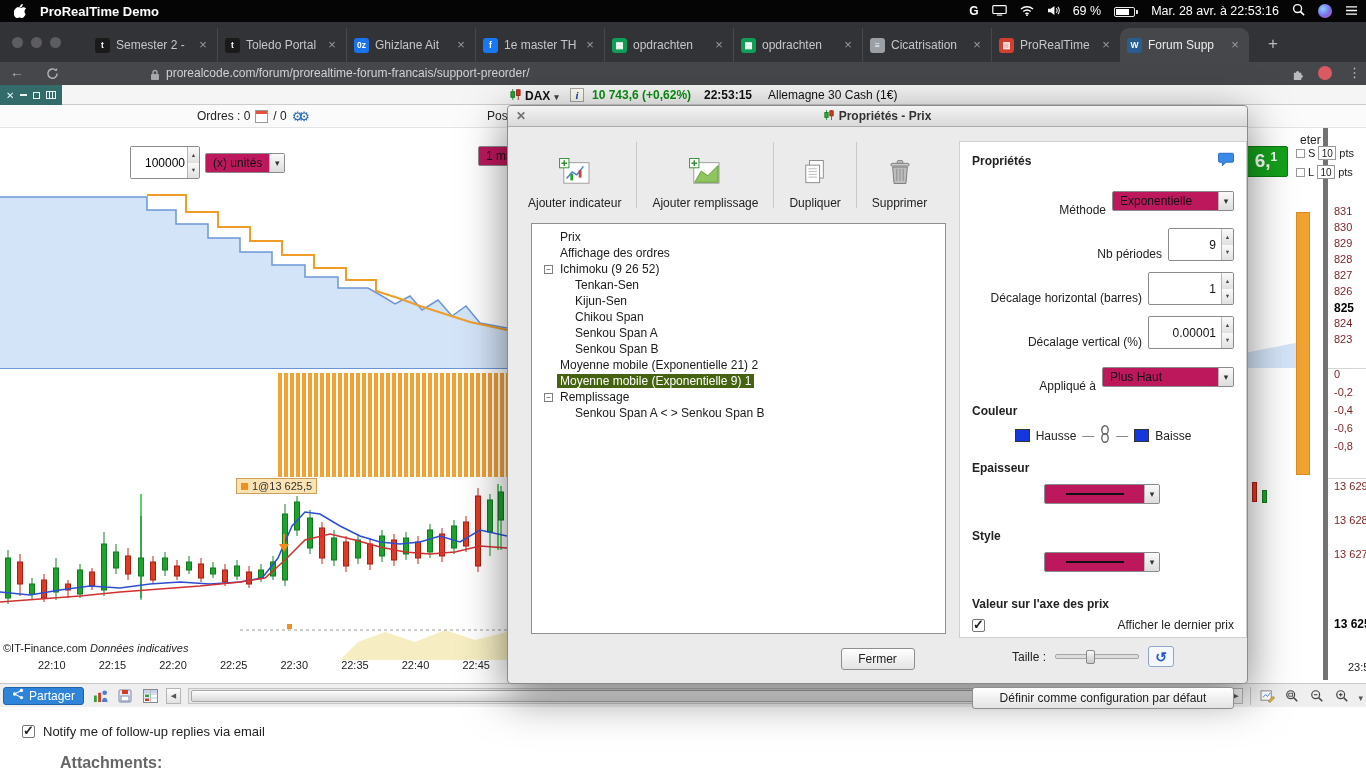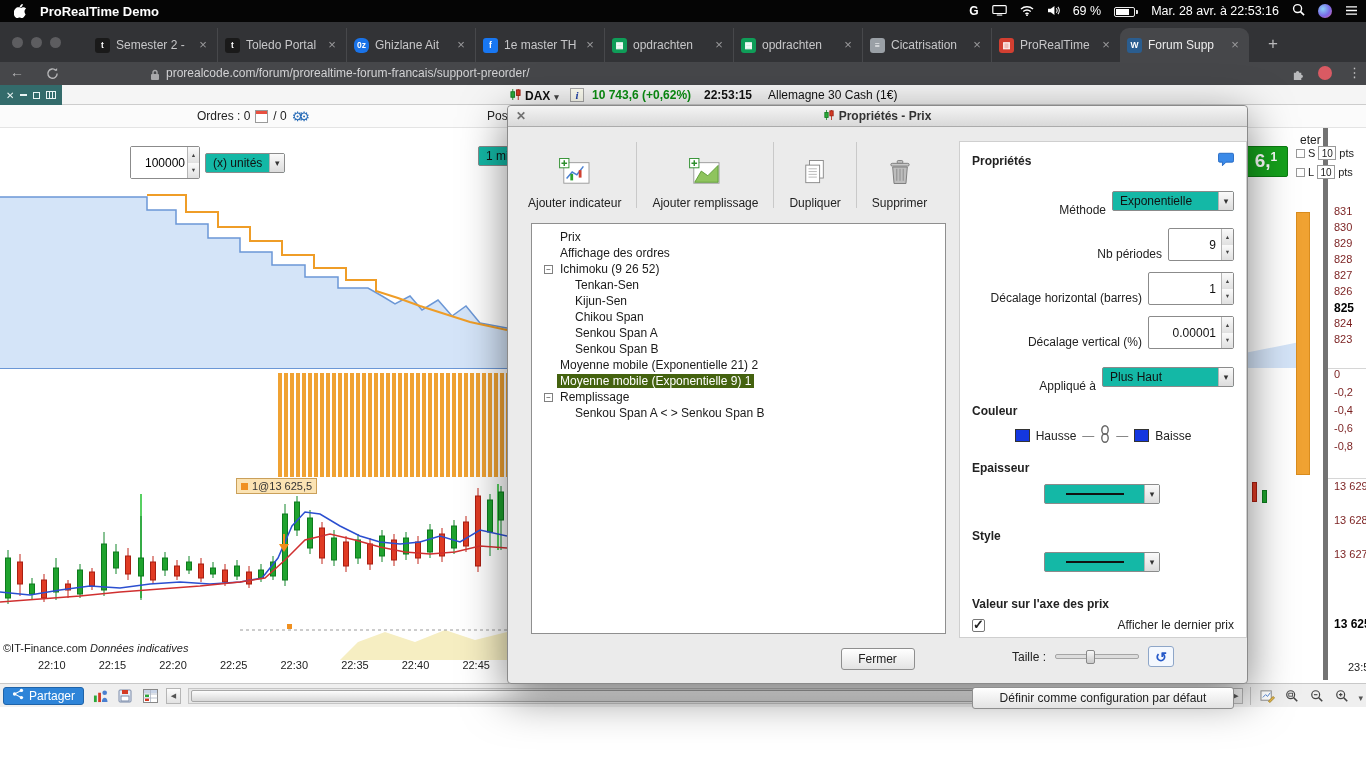--- a/index.html
+++ b/index.html
@@ -78,21 +78,21 @@
   .chartL{position:absolute;left:0;top:128px;width:507px;height:552px;background:#fff;overflow:hidden;}
   .qtyrow{position:absolute;left:130px;top:18px;display:flex;gap:5px;align-items:center;}
   .numbox{display:inline-flex;border:1px solid #8b8b8b;height:33px;background:#fff;border-radius:2px;}
   .numbox .nval{padding:0 5px;font-size:12px;display:flex;align-items:center;justify-content:flex-end;min-width:42px;color:#111;}
   .numbox input{border:none;outline:none;width:56px;font-size:12px;text-align:right;font-family:"Liberation Sans",sans-serif;}
   .spin{width:12px;display:flex;flex-direction:column;border-left:1px solid #b5b5b5;}
   .spin i{flex:1;display:flex;align-items:center;justify-content:center;font-style:normal;font-size:5.5px;color:#444;
     background:linear-gradient(#fafafa,#e0e0e0);}
   .spin-u::before{content:"▲";}
   .spin-d::before{content:"▼";}
-  .select{display:inline-flex;align-items:center;border:1px solid #8b8b8b;background:#14b8a6;height:20px;border-radius:2px;}
+  .select{display:inline-flex;align-items:center;border:1px solid #8b8b8b;background:#be185d;height:20px;border-radius:2px;}
   .select .val{padding:0 7px;font-size:12px;color:#111;white-space:nowrap;}
   .sel-arr{width:15px;align-self:stretch;border-left:1px solid #b5b5b5;background:linear-gradient(#fafafa,#dcdcdc);
     display:flex;align-items:center;justify-content:center;}
   .sel-arr::before{content:"▾";font-size:9px;color:#333;}
   .hist{position:absolute;left:0;top:240px;width:507px;height:110px;border-top:1px solid #6b97d6;background:#fff;}
   .hist .bars{position:absolute;left:278px;top:4px;width:229px;height:104px;
     background:repeating-linear-gradient(90deg,#f0a232 0 4.5px,#ffffff 4.5px 6px);}
   .chip{position:absolute;left:236px;top:350px;display:flex;align-items:center;gap:4px;background:#fbe3b3;
     border:1px solid #caa05a;padding:1px 4px;font-size:11px;color:#333;}
   .chip i{width:7px;height:7px;background:#f09020;display:block;}
@@ -269,21 +269,21 @@
           <span class="tab-close"></span>
         </div>
 
         <div class="tab">
           <span class="fav" style="background: rgb(26, 26, 26);">t</span>
           <span class="lbl">Toledo Portal</span>
           <span class="tab-close"></span>
         </div>
 
         <div class="tab">
-          <span class="fav" style="background: rgb(26, 115, 232); border-radius: 6px;">0z</span>
+          <span class="fav" style="background: rgb(26, 115, 232);">0z</span>
           <span class="lbl">Ghizlane Ait</span>
           <span class="tab-close"></span>
         </div>
 
         <div class="tab">
           <span class="fav" style="background: rgb(24, 119, 242);">f</span>
           <span class="lbl">1e master TH</span>
           <span class="tab-close"></span>
         </div>
 
@@ -651,20 +651,27 @@
     <span class="bicon">
       <svg width="14" height="14" viewBox="0 0 16 16">
           <circle cx="6.5" cy="6.5" r="4.5" fill="none" stroke="#444" stroke-width="1.4"></circle>
           <path d="M6.5 4.5v4M4.5 6.5h4" stroke="#444" stroke-width="1.3"></path>
           <line x1="10" y1="10" x2="14" y2="14" stroke="#444" stroke-width="1.8"></line>
         </svg>
     </span>
     <span class="smallcaret"></span>
   </div>
 
+  <div class="webpage">
+    <label class="notify">
+      <input type="checkbox" class="cb" checked="checked" style="">
+      <span>Notify me of follow-up replies via email</span>
+    </label>
+    <div class="attach">Attachments:</div>
+  </div>
 
   <div class="dialog">
     <div class="dlg-title">
       <span class="dlg-close"></span>
       <span>
         <svg width="10" height="12" viewBox="0 0 12 14">
             <line x1="3" y1="1" x2="3" y2="13" stroke="#1c8f2a"></line>
             <rect x="1" y="4" width="4" height="6" fill="#2aa838" stroke="#157a22"></rect>
             <line x1="9" y1="1" x2="9" y2="13" stroke="#b82818"></line>
             <rect x="7" y="2" width="4" height="6" fill="#d43a24" stroke="#9a2014"></rect>

